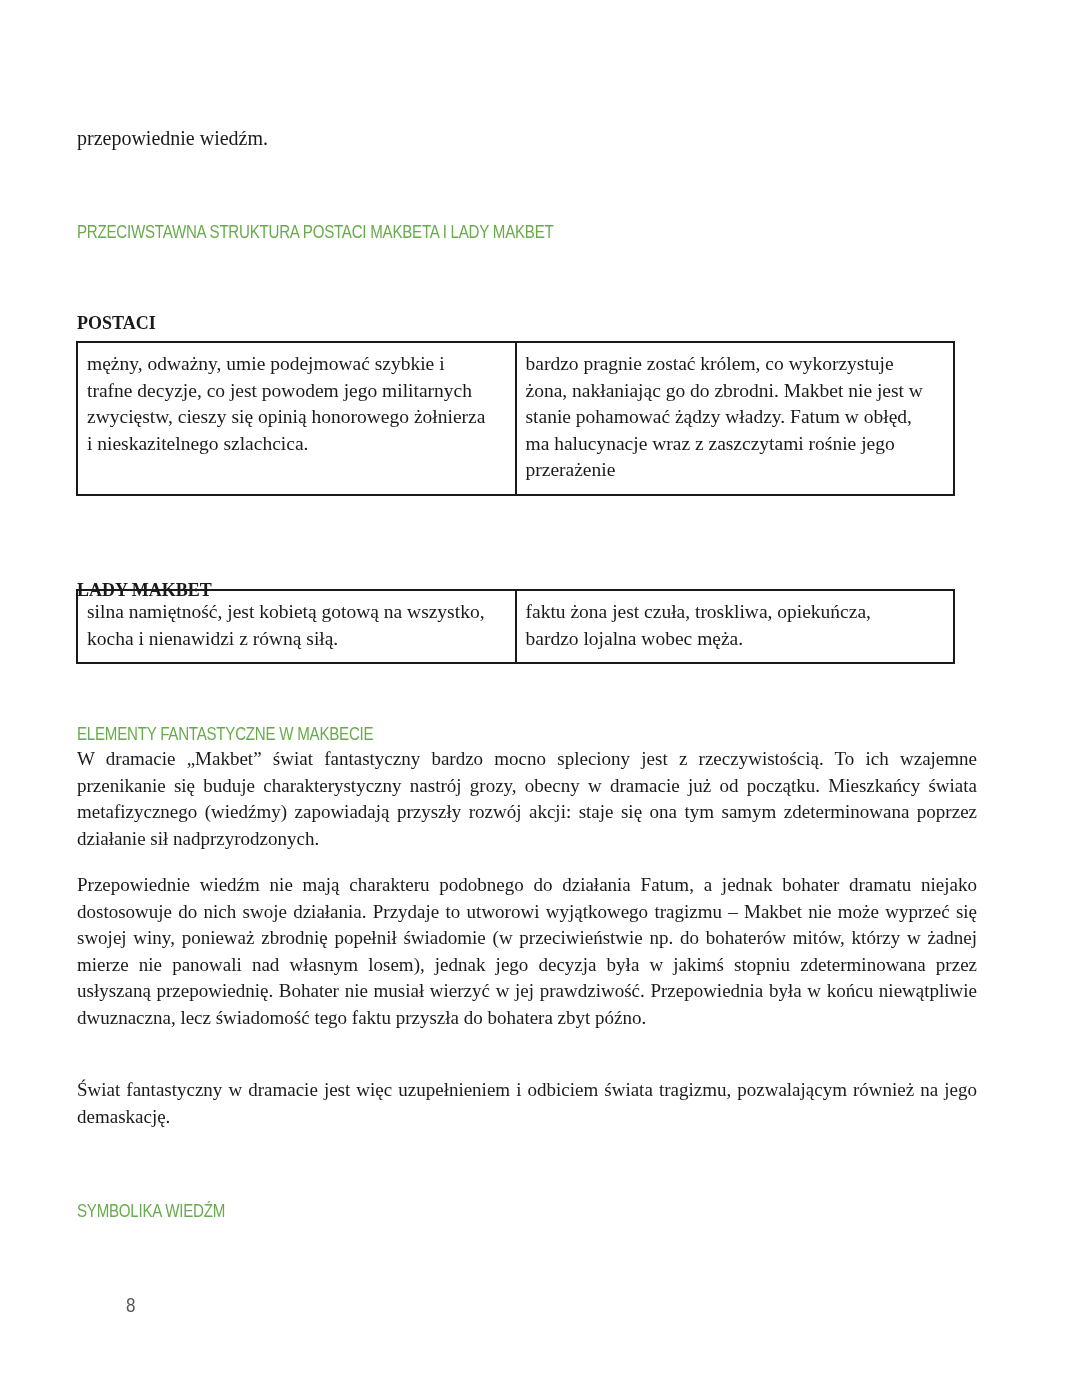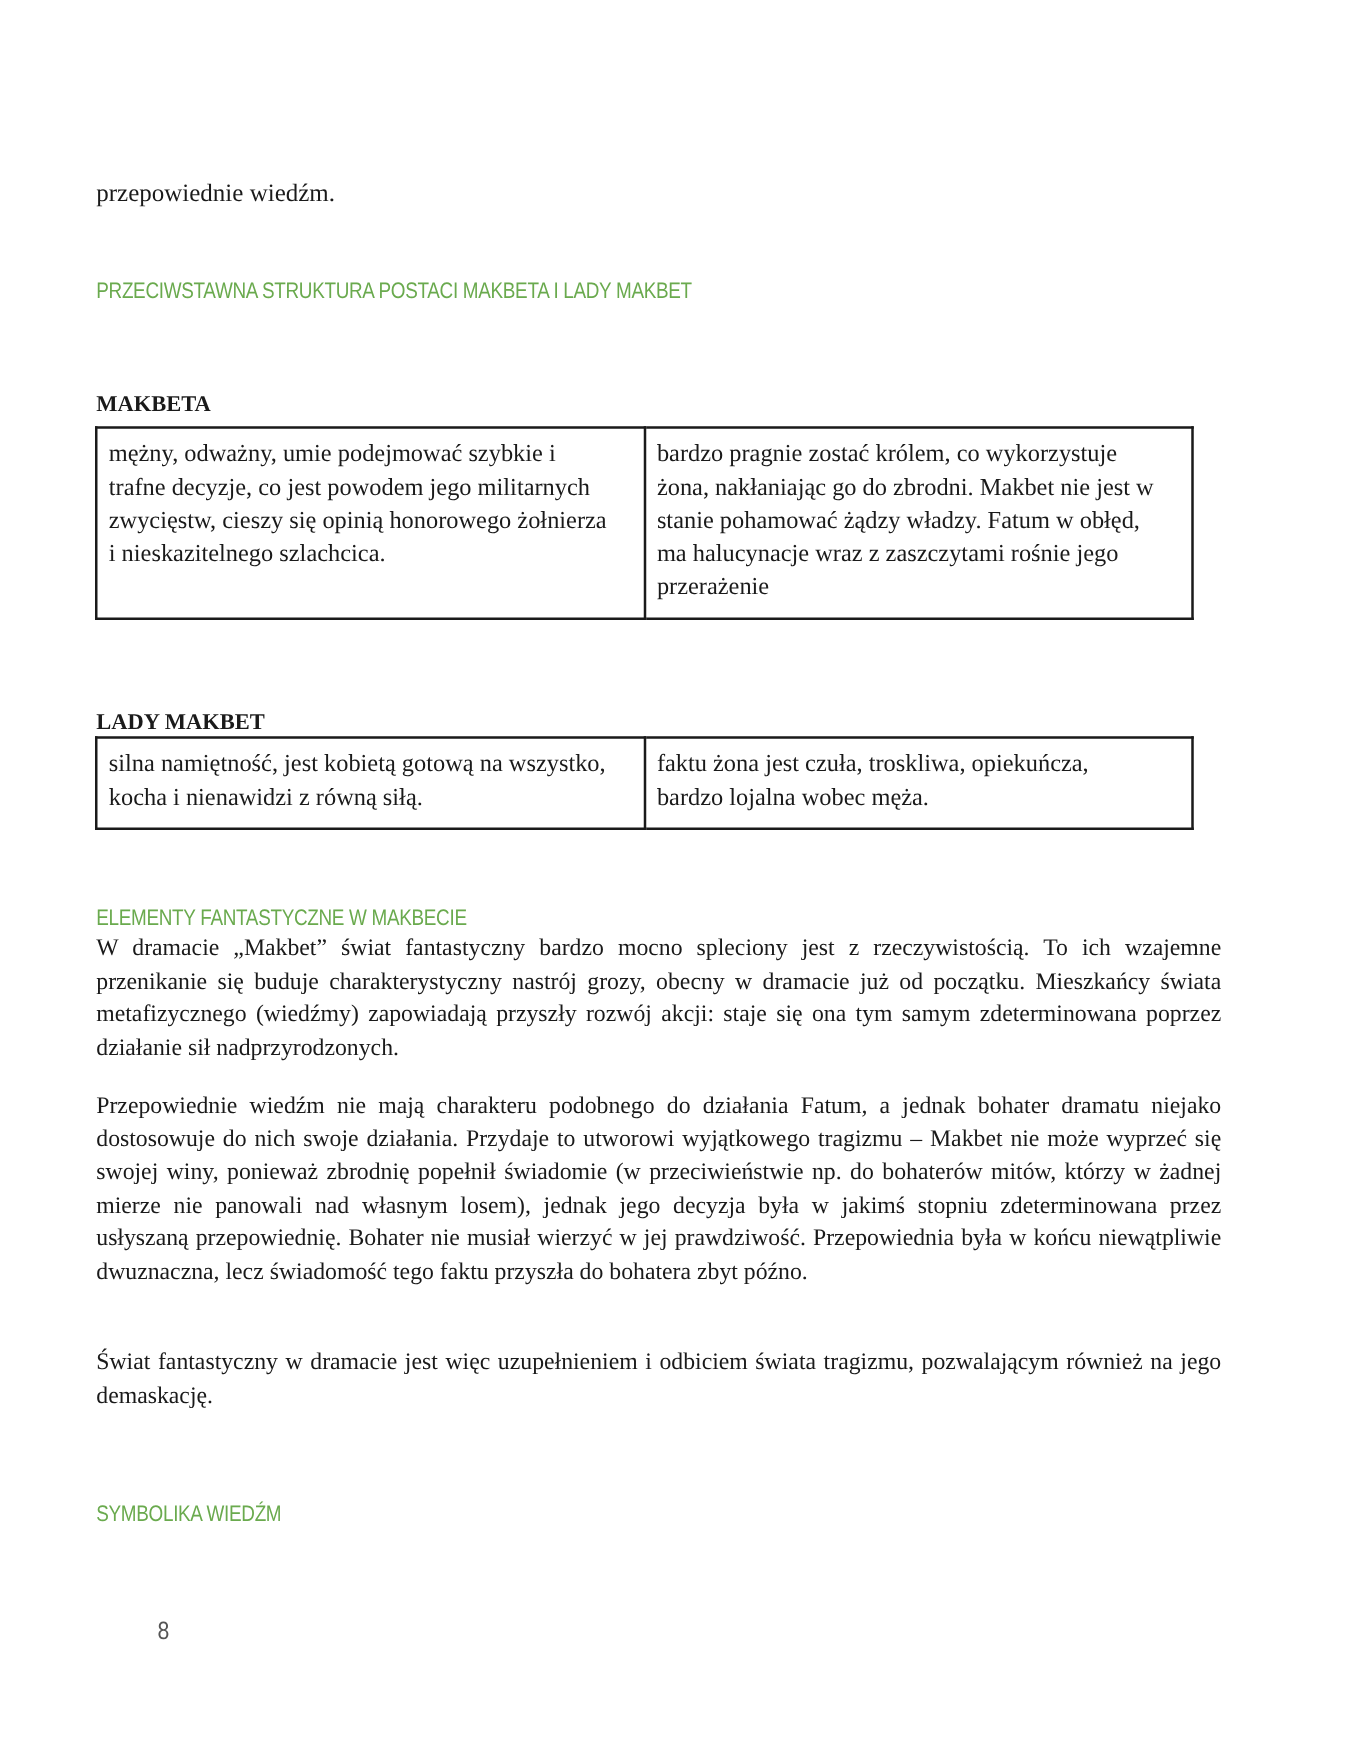--- a/index.html
+++ b/index.html
@@ -1,43 +1,43 @@
 <!DOCTYPE html>
 <html><head>
 <meta charset="utf-8">
 <style>
   html, body { margin: 0; padding: 0; background: #ffffff; }
   body { width: 1080px; height: 1397px; position: relative; overflow: hidden; color: #1a1a1a; }
   .serif { font-family: "Liberation Serif", "DejaVu Serif", serif; }
-  .intro { position: absolute; left: 77px; top: 125px; font-size: 20px; line-height: 27px; margin-top: 17px; }
+  .intro { position: absolute; left: 77px; top: 125px; font-size: 20px; line-height: 27px; }
   .heading { position: absolute; left: 77px; color: #6aaa4e; font-family: "Liberation Sans", sans-serif; font-size: 18px; letter-spacing: -0.3px; transform: scaleX(0.84); transform-origin: left center; white-space: nowrap; }
   .label { position: absolute; left: 77px; font-family: "Liberation Serif", serif; font-weight: bold; font-size: 18px; }
   table.traits { position: absolute; left: 76px; width: 879px; border-collapse: collapse; font-family: "Liberation Serif", serif; font-size: 19.5px; line-height: 26.5px; }
   table.traits td { border: 2px solid #1a1a1a; vertical-align: top; padding: 8px 27px 10px 9px; width: 50%; }
   .para { position: absolute; left: 77px; width: 900px; text-align: justify; font-family: "Liberation Serif", serif; font-size: 19px; line-height: 26.5px; }
   .page-num { position: absolute; left: 126px; top: 1294px; font-family: "Liberation Sans", sans-serif; font-size: 20px; color: #555; transform: scaleX(0.85); transform-origin: left center; }
 </style>
 </head>
 <body>
 
 <div class="intro serif">przepowiednie wiedźm.</div>
 
 <div class="heading" style="top:222px;">PRZECIWSTAWNA STRUKTURA POSTACI MAKBETA I LADY MAKBET</div>
 
-<div class="label" style="top:313px;">MAKBETA</div>
+<div class="label" style="top:313px;">POSTACI</div>
 <table class="traits" style="top:341px;">
   <tbody>
       <tr>
     <td>mężny, odważny, umie podejmować szybkie i trafne decyzje, co jest powodem jego militarnych zwycięstw, cieszy się opinią honorowego żołnierza i nieskazitelnego szlachcica.</td>
     <td>bardzo pragnie zostać królem, co wykorzystuje żona, nakłaniając go do zbrodni. Makbet nie jest w stanie pohamować żądzy władzy. Fatum w obłęd, ma halucynacje wraz z zaszczytami rośnie jego przerażenie</td>
   </tr>
 </tbody>
   </table>
 
-<div class="label" style="top:567px;text-align:right;">LADY MAKBET</div>
+<div class="label" style="top:580px;text-align:right;">LADY MAKBET</div>
 <table class="traits" style="top:589px;">
   <tbody>
       <tr>
     <td>silna namiętność, jest kobietą gotową na wszystko, kocha i nienawidzi z równą siłą.</td>
     <td>faktu żona jest czuła, troskliwa, opiekuńcza, bardzo lojalna wobec męża.</td>
   </tr>
 </tbody>
   </table>
 
 <div class="heading" style="top:724px;">ELEMENTY FANTASTYCZNE W MAKBECIE</div>

